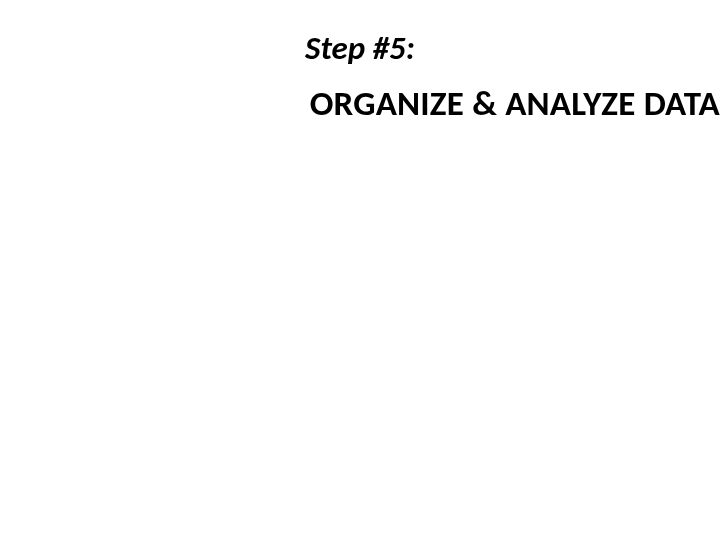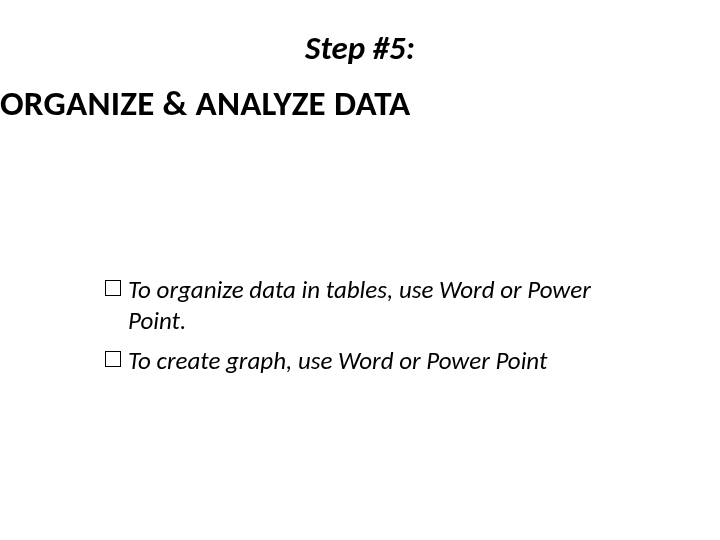--- a/index.html
+++ b/index.html
@@ -17,21 +17,21 @@
       padding: 28px 0 0 0;
     }
     .step-label {
       text-align: center;
       font-size: 33px;
       font-weight: 700;
       font-style: italic;
       margin-bottom: 14px;
     }
     .title {
-      text-align: left;
+      text-align: right;
       font-size: 35px;
       font-weight: 700;
       margin-bottom: 150px;
       letter-spacing: 0.2px;
     }
     .bullets {
       padding-left: 105px;
       padding-right: 80px;
     }
     .bullet-item {
@@ -53,23 +53,13 @@
       font-style: italic;
       line-height: 1.25;
     }
   </style>
 </head>
 <body>
 
 <div class="slide">
   <div class="step-label">Step #5:</div>
   <div class="title">ORGANIZE &amp; ANALYZE DATA</div>
-  <div class="bullets">
-    <div class="bullet-item">
-      <div class="bullet-box"></div>
-      <div class="bullet-text">To organize data in tables, use Word or Power Point.</div>
-    </div>
-    <div class="bullet-item">
-      <div class="bullet-box"></div>
-      <div class="bullet-text">To create graph, use Word or Power Point</div>
-    </div>
-  </div>
 </div>
 
 </body></html>

